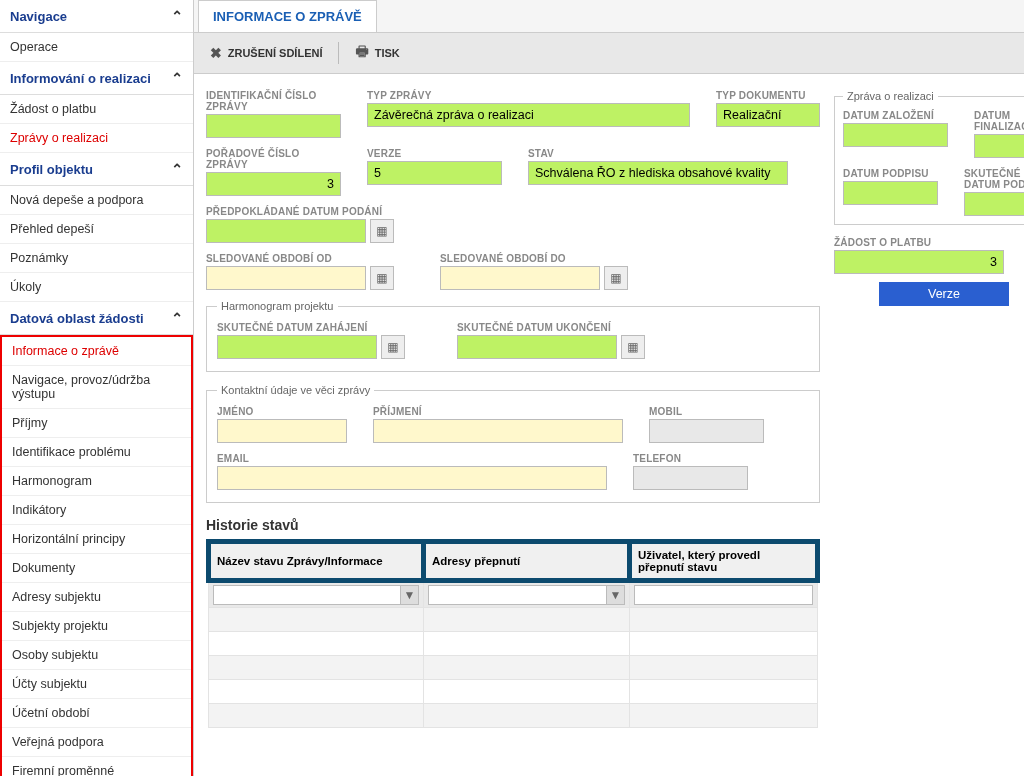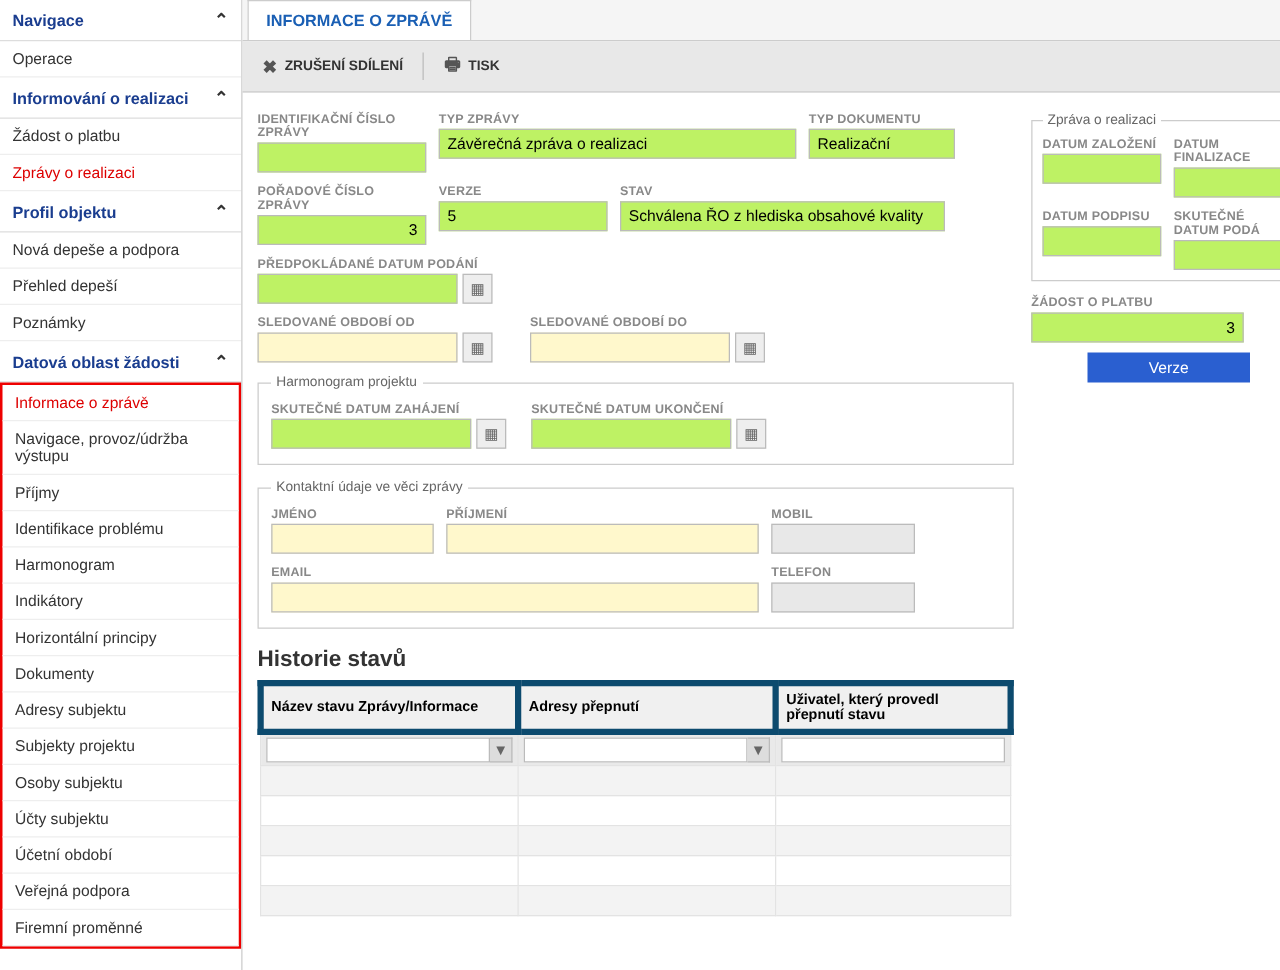--- a/index.html
+++ b/index.html
@@ -14,33 +14,33 @@
 .main { flex: 1; display: flex; flex-direction: column; border-left: 1px solid #ccc; }
 .tab-bar { background: #f5f5f5; border-bottom: 1px solid #ccc; display: flex; }
 .tab { background: #fff; border: 1px solid #ccc; border-bottom: none; padding: 8px 14px; font-size: 13px; font-weight: bold; color: #1a5fb4; margin-left: 4px; }
 .toolbar { background: #e8e8e8; border-bottom: 1px solid #ccc; display: flex; align-items: center; padding: 4px 8px; gap: 8px; }
 .tbtn { display: flex; align-items: center; gap: 6px; padding: 4px 8px; font-size: 11px; font-weight: bold; color: #333; cursor: pointer; }
 .tbtn .ic { font-size: 14px; color: #555; }
 .divider { width: 1px; height: 22px; background: #bbb; }
 .content { padding: 16px 12px; display: flex; gap: 14px; overflow: auto; }
 .col-left { flex: 1; }
 .col-right { width: 220px; flex-shrink: 0; }
-.row { display: flex; gap: 10px; margin-bottom: 10px; }
+.row { display: flex; gap: 26px; margin-bottom: 10px; }
 .field { display: flex; flex-direction: column; }
 .lbl { font-size: 10px; font-weight: bold; color: #888; letter-spacing: 0.2px; margin-bottom: 2px; text-transform: uppercase; }
 .inp { height: 24px; border: 1px solid #bbb; padding: 2px 6px; font-size: 12.5px; background: #bef264; }
 .inp.right { text-align: right; }
 .inp.yellow { background: #fff8cc; }
 .inp.grey { background: #e8e8e8; }
 .date-wrap { display: flex; gap: 4px; align-items: flex-end; }
 .cal-btn { width: 24px; height: 24px; border: 1px solid #bbb; background: #eee; display: flex; align-items: center; justify-content: center; cursor: pointer; font-size: 12px; color: #666; }
 fieldset { border: 1px solid #ccc; padding: 10px 10px 12px 10px; margin-bottom: 12px; }
 legend { font-size: 11px; color: #666; padding: 0 4px; }
 .btn-primary { background: #2a5fd0; color: #fff; border: none; padding: 5px 0; width: 130px; font-size: 12.5px; cursor: pointer; display: block; margin: 8px auto 0; }
-.section-title { font-size: 18px; font-weight: bold; color: #333; margin: 14px 0 6px; }
+.section-title { font-size: 14px; font-weight: bold; color: #333; margin: 14px 0 6px; }
 table.grid { width: 100%; border-collapse: collapse; font-size: 12px; }
 table.grid th { background: #f0f0f0; border: 5px solid #0c4a6e; padding: 5px 6px; text-align: left; font-weight: bold; font-size: 11.5px; }
 table.grid td { border: 1px solid #e3e3e3; height: 24px; padding: 2px 4px; }
 table.grid tr:nth-child(even) td { background: #f3f3f3; }
 .filter-row td { background: #e9e9e9 !important; padding: 2px; }
 .filter-cell { display: flex; align-items: center; }
 .filter-inp { flex: 1; height: 20px; border: 1px solid #bbb; background: #fff; }
 .filter-ic { width: 18px; height: 20px; display: flex; align-items: center; justify-content: center; color: #666; cursor: pointer; border: 1px solid #bbb; border-left: none; background: #ddd; }
 </style>
 </head>
@@ -59,20 +59,21 @@
     </div>
     <div class="nav-item">Žádost o platbu</div>
     <div class="nav-item red">Zprávy o realizaci</div>
     <div class="nav-header">
       <span>Profil objektu</span>
       <span class="chev">⌃</span>
     </div>
     <div class="nav-item">Nová depeše a podpora</div>
     <div class="nav-item">Přehled depeší</div>
     <div class="nav-item">Poznámky</div>
+    <div class="nav-item">Úkoly</div>
     <div class="nav-header">
       <span>Datová oblast žádosti</span>
       <span class="chev">⌃</span>
     </div>
     <div class="red-box">
       <div class="nav-item red">Informace o zprávě</div>
       <div class="nav-item">Navigace, provoz/údržba výstupu</div>
       <div class="nav-item">Příjmy</div>
       <div class="nav-item">Identifikace problému</div>
       <div class="nav-item">Harmonogram</div>
@@ -106,25 +107,25 @@
       </div>
     </div>
 
     <div class="content">
       <div class="col-left">
         <div class="row">
           <div class="field" style="width:135px">
             <span class="lbl">IDENTIFIKAČNÍ ČÍSLO ZPRÁVY</span>
             <input class="inp" style="">
           </div>
-          <div class="field" style="width:286px">
+          <div class="field" style="width:323px">
             <span class="lbl">TYP ZPRÁVY</span>
             <input class="inp" value="Závěrečná zpráva o realizaci" style="">
           </div>
-          <div class="field" style="width:117px">
+          <div class="field" style="width:104px">
             <span class="lbl">TYP DOKUMENTU</span>
             <input class="inp" value="Realizační" style="">
           </div>
         </div>
         <div class="row">
           <div class="field" style="width:135px">
             <span class="lbl">POŘADOVÉ ČÍSLO ZPRÁVY</span>
             <input class="inp right" value="3" style="">
           </div>
           <div class="field" style="width:135px">
@@ -165,21 +166,21 @@
         <fieldset>
           <legend>Harmonogram projektu</legend>
           <div class="row" style="margin-bottom:0">
             <div class="field">
               <span class="lbl">SKUTEČNÉ DATUM ZAHÁJENÍ</span>
               <div class="date-wrap">
                 <input class="inp" style="width: 160px;">
                 <div class="cal-btn">▦</div>
               </div>
             </div>
-            <div class="field" style="margin-left:10px">
+            <div class="field" style="margin-left:26px">
               <span class="lbl">SKUTEČNÉ DATUM UKONČENÍ</span>
               <div class="date-wrap">
                 <input class="inp" style="width: 160px;">
                 <div class="cal-btn">▦</div>
               </div>
             </div>
           </div>
         </fieldset>
 
         <fieldset>
@@ -265,21 +266,21 @@
                 <td></td>
               </tr>
           </tbody>
         </table>
       </div>
 
       <div class="col-right">
         <fieldset style="padding:8px">
           <legend>Zpráva o realizaci</legend>
           <div class="row">
-            <div class="field" style="width:95px">
+            <div class="field" style="width:105px">
               <span class="lbl">DATUM ZALOŽENÍ</span>
               <input class="inp" style="">
             </div>
             <div class="field" style="width:95px">
               <span class="lbl">DATUM FINALIZACE</span>
               <input class="inp" style="">
             </div>
           </div>
           <div class="row" style="margin-bottom:0">
             <div class="field" style="width:95px">

